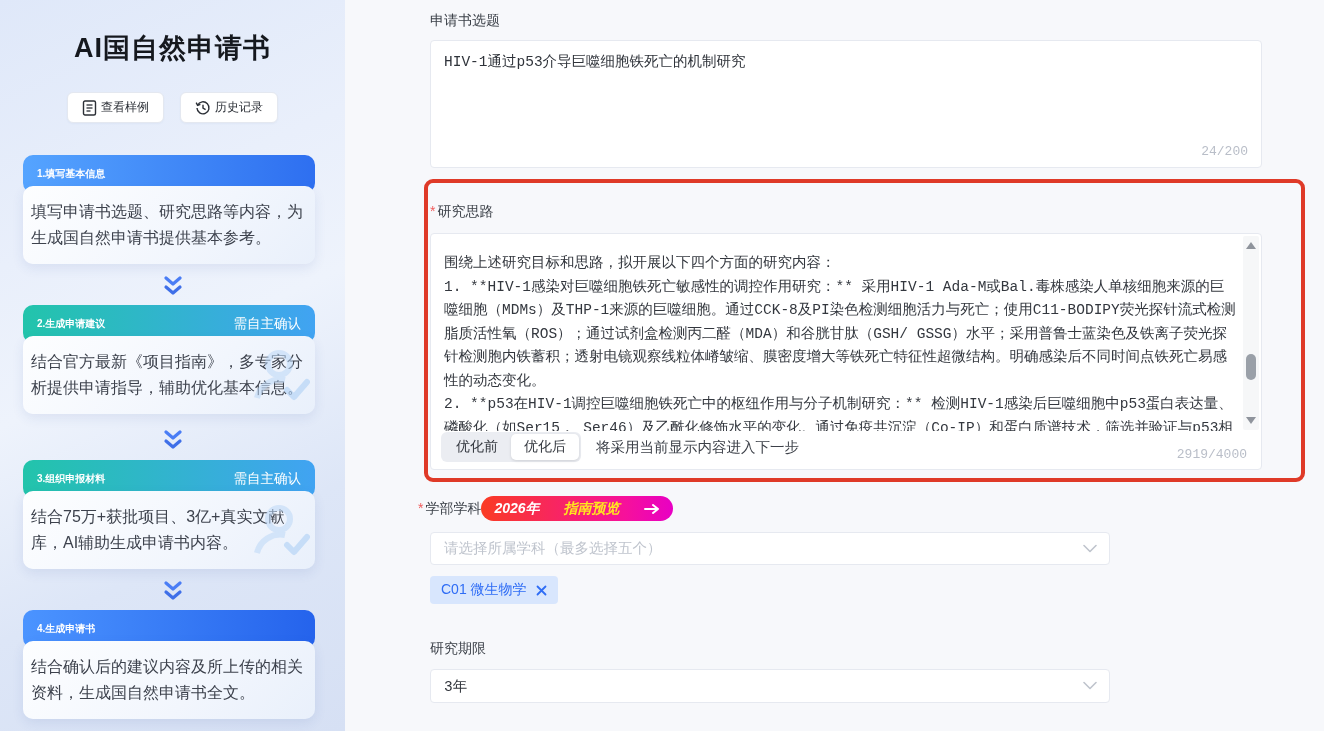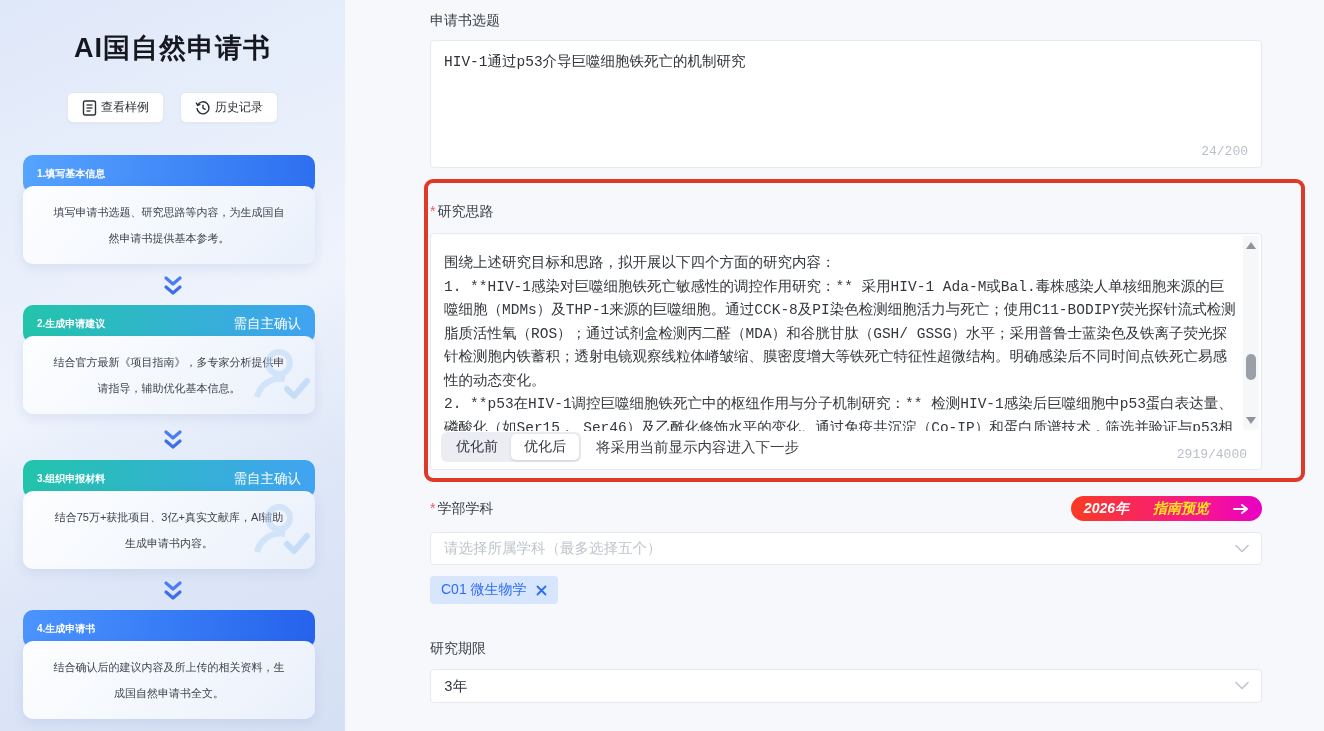--- a/index.html
+++ b/index.html
@@ -18,23 +18,23 @@
   .sb-btn svg { display:block; }
 
   .card { position:absolute; left:23px; width:292px; }
   .card-head { height:38px; border-radius:10px; display:flex; align-items:center; justify-content:space-between;
     padding:0 14px; color:#fff; }
   .card-head .t { font-size:10px; font-weight:700; }
   .card-head .b { font-size:13.5px; font-weight:400; }
   .head-blue1 { background:linear-gradient(90deg,#55a4ff 0%,#2e6ff0 100%); }
   .head-teal  { background:linear-gradient(90deg,#22c4ab 0%,#41a3f2 100%); }
   .head-blue2 { background:linear-gradient(90deg,#4b94ff 0%,#2563ec 100%); }
-  .card-body { position:relative; margin-top:-7px; border-radius:10px; padding:13px 28px;
+  .card-body { position:relative; margin-top:-7px; border-radius:10px; padding:13px 8px;
     background:linear-gradient(135deg,#fdfeff 0%,#f2f6fd 60%,#e9f0fb 100%);
-    box-shadow:0 4px 12px rgba(50,80,160,.10); font-size:11px; line-height:26px; color:#3d424d; overflow:hidden;text-align:center; }
+    box-shadow:0 4px 12px rgba(50,80,160,.10); font-size:16px; line-height:26px; color:#3d424d; overflow:hidden; }
   .watermark { position:absolute; right:4px; bottom:2px; opacity:.55; pointer-events:none; }
   .chev { position:absolute; left:0; width:345px; display:flex; justify-content:center; }
   .f-label { font-size:14px; color:#3a3f47; }
   .req { color:#f05b5b; margin-right:2px; }
 
   .box { background:#ffffff; border:1px solid #e6e9f0; border-radius:4px;font-family:Liberation Mono, monospace; }
 
   .topic-label { position:absolute; left:430px; top:12px; }
   .topic-box { position:absolute; left:430px; top:40px; width:832px; height:128px; padding:11px 13px;
     font-size:14.5px; color:#2f333a; }
@@ -56,27 +56,27 @@
   .sbar .dn { bottom:6px; border-top:7px solid #8f949c; }
   .sbar .thumb { position:absolute; left:3px; top:118px; width:10px; height:26px; background:#9aa0a8; border-radius:5px; }
 
   .approach-foot { position:absolute; left:10px; right:14px; bottom:7px; display:flex; align-items:center; }
   .toggle { display:inline-flex; background:#ebedf2; border-radius:6px; padding:2px; }
   .tg-opt { font-size:14px; color:#34383f; padding:4px 13px; border-radius:5px; cursor:pointer; }
   .tg-active { background:#ffffff; box-shadow:0 1px 3px rgba(0,0,0,.12); }
   .foot-hint { margin-left:15px; font-size:14.5px; color:#3c4048; }
   .foot-counter { margin-left:auto; font-size:13px; color:#b9bec8; align-self:flex-end; }
 
-  .disc-label-row { position:absolute; left:430px; top:496px; width:832px; display:flex; align-items:center; justify-content:space-between; }
+  .disc-label-row { position:absolute; left:418px; top:496px; width:832px; display:flex; align-items:center; }
   .guide-badge { display:inline-flex; align-items:center; gap:24px; height:25px; padding:0 13px; border-radius:13px;
     background:linear-gradient(90deg,#fa3b23 0%,#f6119b 75%,#e800c4 100%); cursor:pointer; font-style:italic; }
   .gb-year { color:#ffffff; font-size:14px; font-weight:700; }
   .gb-text { color:#ffe71e; font-size:14px; font-weight:700; }
 
-  .select { position:absolute; left:430px; width:832px; height:33px; display:flex; align-items:center;
+  .select { position:absolute; left:430px; width:680px; height:33px; display:flex; align-items:center;
     padding:0 30px 0 13px; font-size:14.5px; cursor:pointer; }
   .sel-disc { top:532px; color:#bfc4cd; }
   .sel-dur  { top:669px; color:#2f333a; height:34px; }
   .sel-arrow { position:absolute; right:12px; top:50%; transform:translateY(-50%); }
 
   .tag { position:absolute; left:430px; top:576px; display:inline-flex; align-items:center; gap:9px;
     background:#d8e6fd; border-radius:4px; padding:5px 11px; font-size:14px; color:#2e6cf5; }
   .tag svg { cursor:pointer; display:block; }
 
   .dur-label { position:absolute; left:430px; top:640px; }

